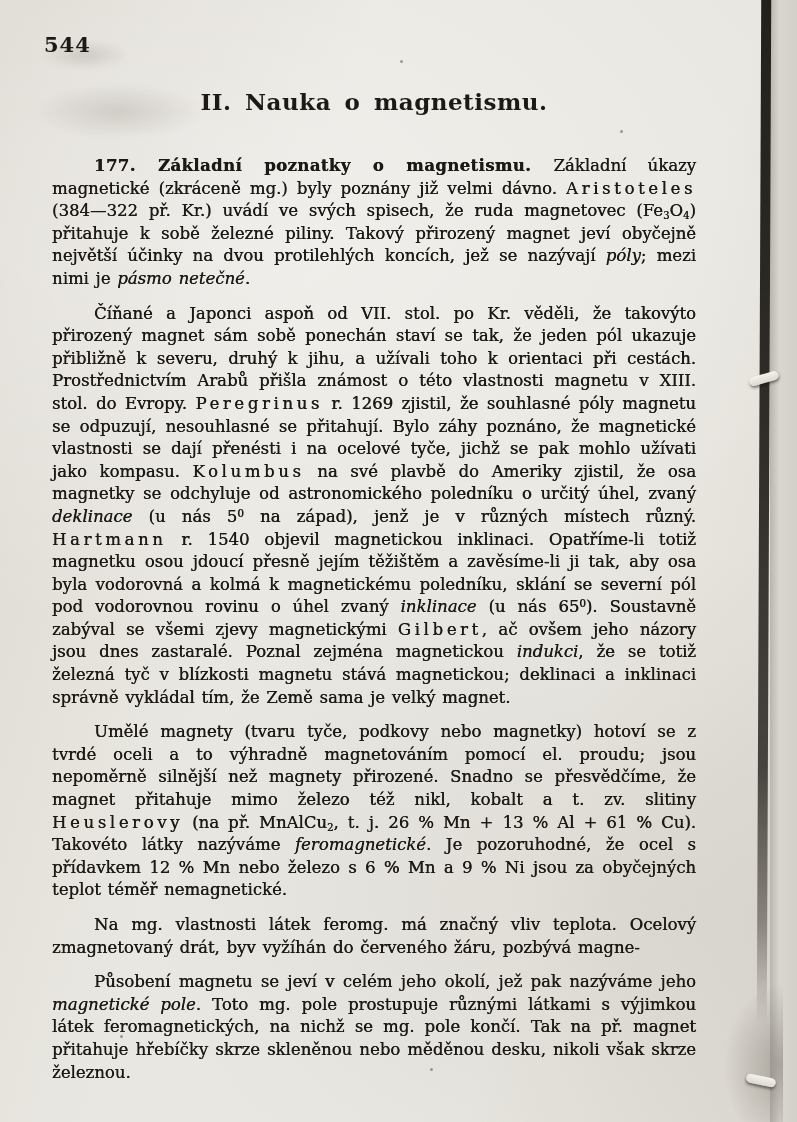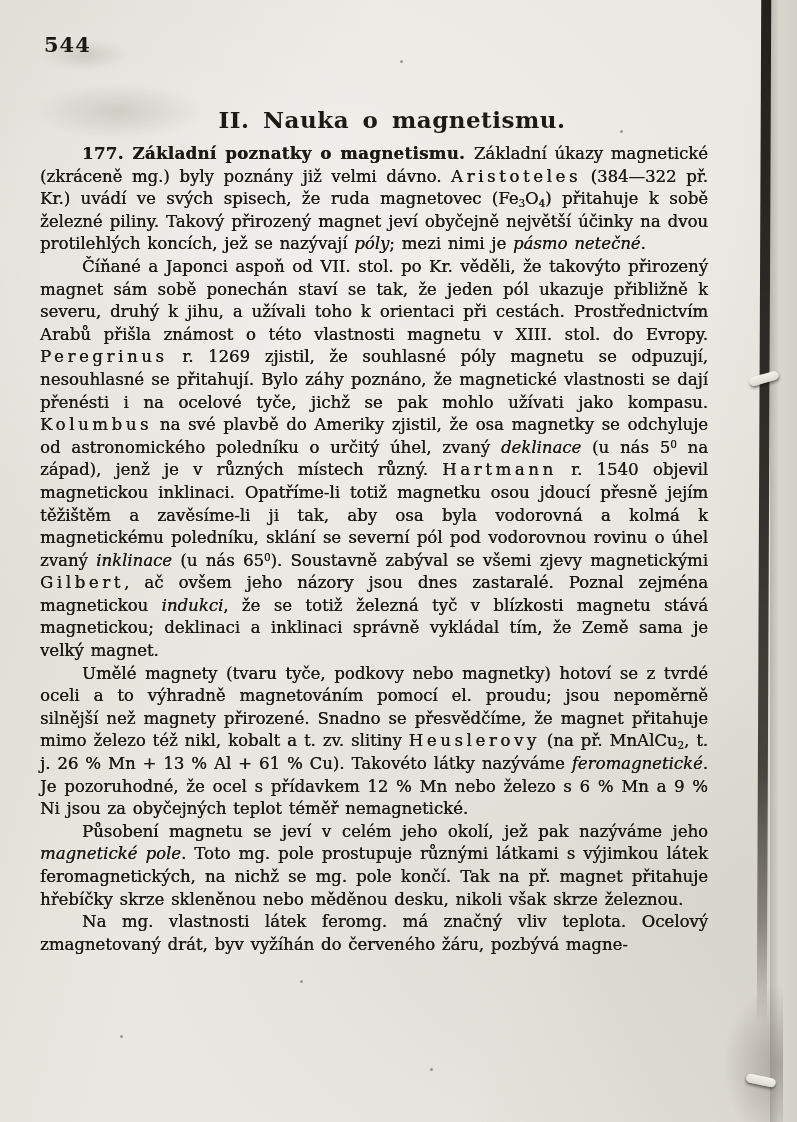--- a/index.html
+++ b/index.html
@@ -21,38 +21,38 @@
     position: absolute;
     left: 44px; top: 32px;
     font-size: 21px;
     font-weight: bold;
     letter-spacing: 1px;
   }
   .chapter-title {
     position: absolute;
     left: 40px; top: 88px;
     width: 668px;
-    margin: 18px;
+    margin: 0;
     text-align: center;
     font-size: 23px;
     font-weight: bold;
     letter-spacing: 0.5px;
     word-spacing: 5px;
   }
   .text-body {
     position: absolute;
     left: 40px; top: 143px;
     width: 668px;
     font-size: 16.5px;
     line-height: 22.6px;
     text-align: justify;
     word-spacing: 1.5px;
     text-shadow: 0.3px 0 0 currentColor;
   }
-  .para { margin: 0; text-indent: 42px; }
+  .para { margin: 12px; text-indent: 42px; }
   .run-bold { font-weight: bold; letter-spacing: 0.4px; }
   .run-italic { font-style: italic; }
   .run-spaced { letter-spacing: 0.22em; }
   .text-body sub { font-size: 62%; line-height: 0; vertical-align: -0.25em; }
   .text-body sup { font-size: 62%; line-height: 0; vertical-align: 0.45em; }
 
   
   .side-strip {
     position: absolute; top: 0; right: 0;
     width: 27px; height: 100%;
@@ -112,22 +112,22 @@
   <div class="speck" style="left:300px;top:980px;"></div>
 
   <div class="page-number">544</div>
 
   <h1 class="chapter-title">II. Nauka o magnetismu.</h1>
 
   <div class="text-body">
       <p class="para"><span class="run-bold">177. Základní poznatky o magnetismu. </span><span>Základní úkazy magnetické (zkráceně mg.) byly poznány již velmi dávno. </span><span class="run-spaced">Aristoteles</span><span> (384—322 př. Kr.) uvádí ve svých spisech, že ruda magnetovec (Fe</span><sub>3</sub><span>O</span><sub>4</sub><span>) přitahuje k sobě železné piliny. Takový přirozený magnet jeví obyčejně největší účinky na dvou protilehlých koncích, jež se nazývají </span><span class="run-italic">póly</span><span>; mezi nimi je </span><span class="run-italic">pásmo netečné</span><span>.</span></p>
       <p class="para"><span>Číňané a Japonci aspoň od VII. stol. po Kr. věděli, že takovýto přirozený magnet sám sobě ponechán staví se tak, že jeden pól ukazuje přibližně k severu, druhý k jihu, a užívali toho k orientaci při cestách. Prostřednictvím Arabů přišla známost o této vlastnosti magnetu v XIII. stol. do Evropy. </span><span class="run-spaced">Peregrinus</span><span> r. 1269 zjistil, že souhlasné póly magnetu se odpuzují, nesouhlasné se přitahují. Bylo záhy poznáno, že magnetické vlastnosti se dají přenésti i na ocelové tyče, jichž se pak mohlo užívati jako kompasu. </span><span class="run-spaced">Kolumbus</span><span> na své plavbě do Ameriky zjistil, že osa magnetky se odchyluje od astronomického poledníku o určitý úhel, zvaný </span><span class="run-italic">deklinace</span><span> (u nás 5</span><sup>0</sup><span> na západ), jenž je v různých místech různý. </span><span class="run-spaced">Hartmann</span><span> r. 1540 objevil magnetickou inklinaci. Opatříme-li totiž magnetku osou jdoucí přesně jejím těžištěm a zavěsíme-li ji tak, aby osa byla vodorovná a kolmá k magnetickému poledníku, sklání se severní pól pod vodorovnou rovinu o úhel zvaný </span><span class="run-italic">inklinace</span><span> (u nás 65</span><sup>0</sup><span>). Soustavně zabýval se všemi zjevy magnetickými </span><span class="run-spaced">Gilbert</span><span>, ač ovšem jeho názory jsou dnes zastaralé. Poznal zejména magnetickou </span><span class="run-italic">indukci</span><span>, že se totiž železná tyč v blízkosti magnetu stává magnetickou; deklinaci a inklinaci správně vykládal tím, že Země sama je velký magnet.</span></p>
       <p class="para"><span>Umělé magnety (tvaru tyče, podkovy nebo magnetky) hotoví se z tvrdé oceli a to výhradně magnetováním pomocí el. proudu; jsou nepoměrně silnější než magnety přirozené. Snadno se přesvědčíme, že magnet přitahuje mimo železo též nikl, kobalt a t. zv. slitiny </span><span class="run-spaced">Heuslerovy</span><span> (na př. MnAlCu</span><sub>2</sub><span>, t. j. 26 % Mn + 13 % Al + 61 % Cu). Takovéto látky nazýváme </span><span class="run-italic">feromagnetické</span><span>. Je pozoruhodné, že ocel s přídavkem 12 % Mn nebo železo s 6 % Mn a 9 % Ni jsou za obyčejných teplot téměř nemagnetické.</span></p>
+      <p class="para"><span>Na mg. vlastnosti látek feromg. má značný vliv teplota. Ocelový zmagnetovaný drát, byv vyžíhán do červeného žáru, pozbývá magne-</span></p>
       <p class="para"><span>Působení magnetu se jeví v celém jeho okolí, jež pak nazýváme jeho </span><span class="run-italic">magnetické pole</span><span>. Toto mg. pole prostupuje různými látkami s výjimkou látek feromagnetických, na nichž se mg. pole končí. Tak na př. magnet přitahuje hřebíčky skrze skleněnou nebo měděnou desku, nikoli však skrze železnou.</span></p>
-      <p class="para"><span>Na mg. vlastnosti látek feromg. má značný vliv teplota. Ocelový zmagnetovaný drát, byv vyžíhán do červeného žáru, pozbývá magne-</span></p>
     </div>
 
   <div class="side-strip"></div>
   <div class="edge-line"></div>
   <div class="corner-shade"></div>
   <div class="thread thread-1"></div>
   <div class="thread thread-2"></div>
 
 </div>
 

